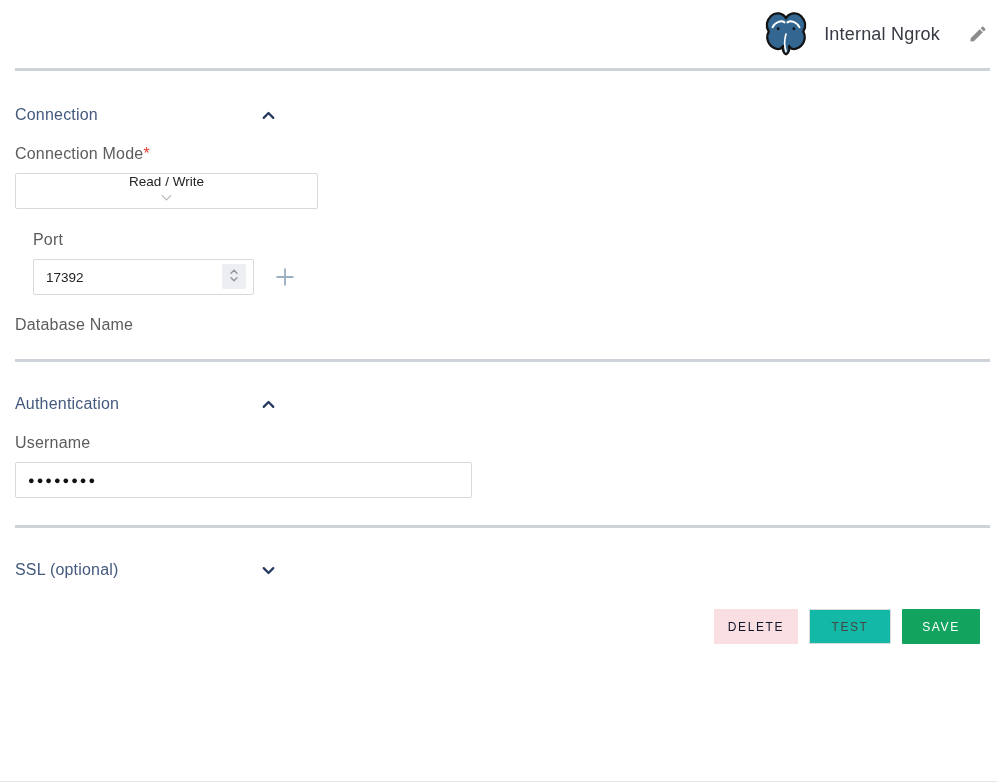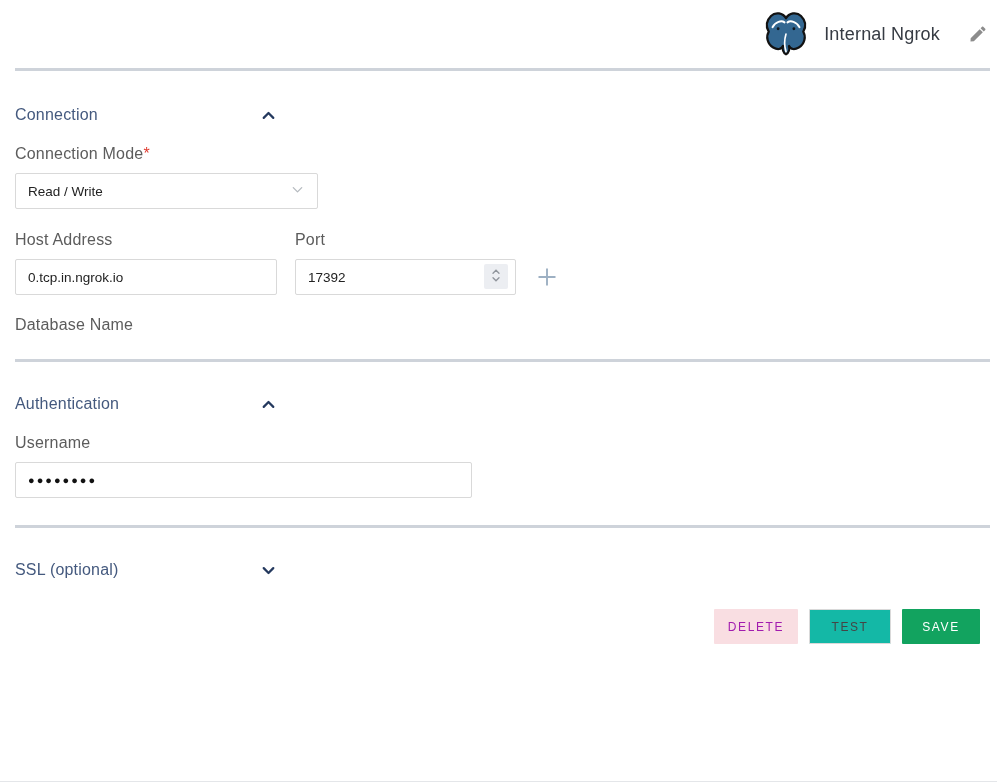--- a/index.html
+++ b/index.html
@@ -24,21 +24,21 @@
   .sec-connection .section-head { margin-top: 35px; }
   .sec-auth .section-head { margin-top: 33px; }
   .sec-ssl .section-head { margin-top: 33px; }
 
   .field-label { font-size: 16px; color: #5c5c5c; letter-spacing: .2px; }
   .req { color: #e03c31; }
 
   .txt-input, .select-box {
     height: 36px; border: 1px solid #d9d9d9; border-radius: 2px; background: #fff;
     font-family: "Liberation Sans", "DejaVu Sans", sans-serif;
-    font-size: 13.5px; color: #222; padding: 0 12px; display: block; outline: none;
+    font-size: 13.5px; color: #222; padding: 0 12px; display: block; outline: none; flex-direction: column;
   }
   .select-box { display: flex; align-items: center; justify-content: space-between; width: 303px; cursor: pointer; }
 
   .lbl-conn-mode { margin-top: 21px; }
   .sel-conn-mode { margin-top: 10px; }
 
   .field-row { display: flex; align-items: flex-end; margin-top: 22px; }
   .field .txt-input { margin-top: 10px; }
   .host-field { width: 262px; }
   .host-field .txt-input { width: 262px; }
@@ -59,21 +59,21 @@
 
   .pass-label-row { margin-top: 21px; display: flex; align-items: center; }
   .enc-badge { display: inline-flex; align-items: center; margin-left: 14px; }
   .enc-badge .enc-text { font-size: 11.5px; color: #7d7d7d; margin-left: 2px; }
   .pass-input { width: 457px; margin-top: 10px; font-size: 11px; letter-spacing: 2px; color: #111; }
 
   
   .footer { display: flex; justify-content: flex-end; align-items: center; gap: 11px; margin-top: 30px; padding-right: 10px; }
   .btn { height: 35px; border: none; border-radius: 1px; font-family: "Liberation Sans", "DejaVu Sans", sans-serif;
          font-size: 12px; letter-spacing: 1.6px; cursor: pointer; }
-  .btn-delete { width: 84px; background: #f9dee2; color: #a21caf; }
+  .btn-delete { width: 84px; background: #f9dee2; color: #0f172a; }
   .btn-test   { width: 82px; background: #14b8a6; color: #454545; border: 1px solid #d9d9d9; }
   .btn-save   { width: 78px; background: #12a35f; color: #ffffff; }
 </style>
 </head>
 <body>
 
 <div class="page">
 
   <header class="hdr">
     <span class="logo">
@@ -114,24 +114,20 @@
     <div class="select-box sel-conn-mode">
       <span>Read / Write</span>
       <span>
         <svg width="15" height="15" viewBox="0 0 16 16">
             <path d="M3.5 6 L8 10.5 L12.5 6" fill="none" stroke="#b5babf" stroke-width="1.4" stroke-linecap="round" stroke-linejoin="round"></path>
           </svg>
       </span>
     </div>
 
     <div class="field-row">
-      <div class="field host-field">
-        <div class="field-label">Host Address</div>
-        <input class="txt-input" type="text" value="0.tcp.in.ngrok.io" style="">
-      </div>
       <div class="field port-field">
         <div class="field-label">Port</div>
         <input class="txt-input" type="text" value="17392" style="">
         <button class="stepper">
           <span>
             <svg width="12" height="17" viewBox="0 0 12 17">
                 <path d="M3 6.2 L6 3.2 L9 6.2" fill="none" stroke="#8f949b" stroke-width="1.3" stroke-linecap="round"></path>
                 <path d="M3 10.8 L6 13.8 L9 10.8" fill="none" stroke="#8f949b" stroke-width="1.3" stroke-linecap="round"></path>
               </svg>
           </span>

